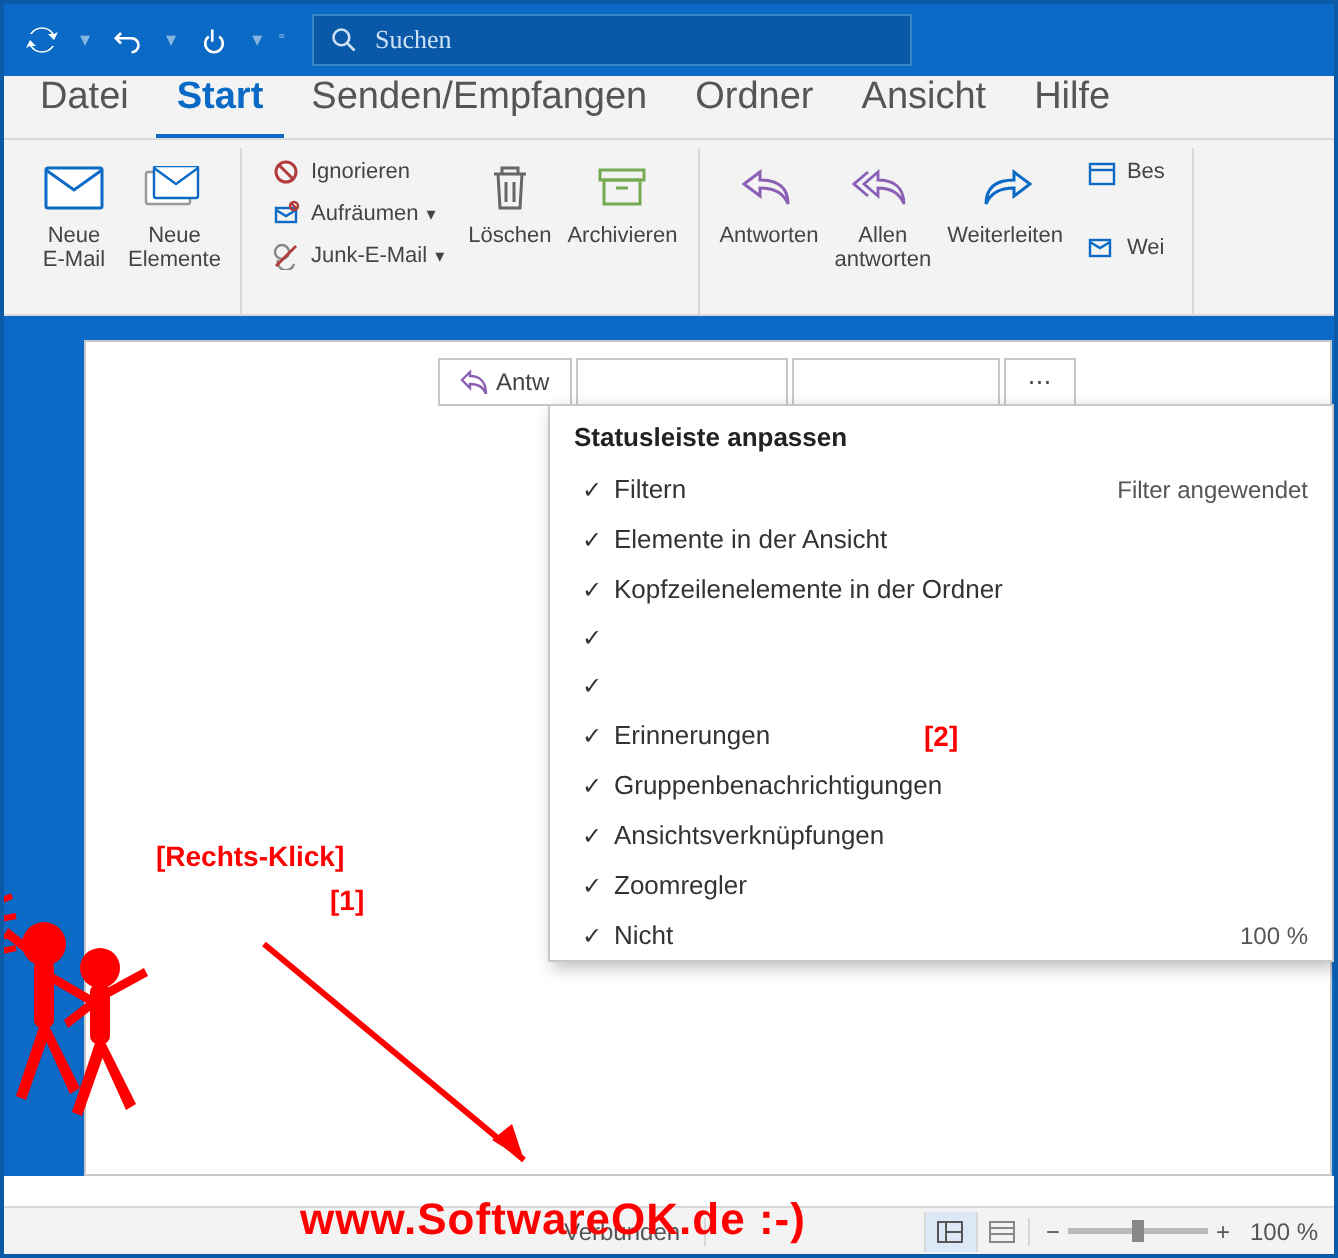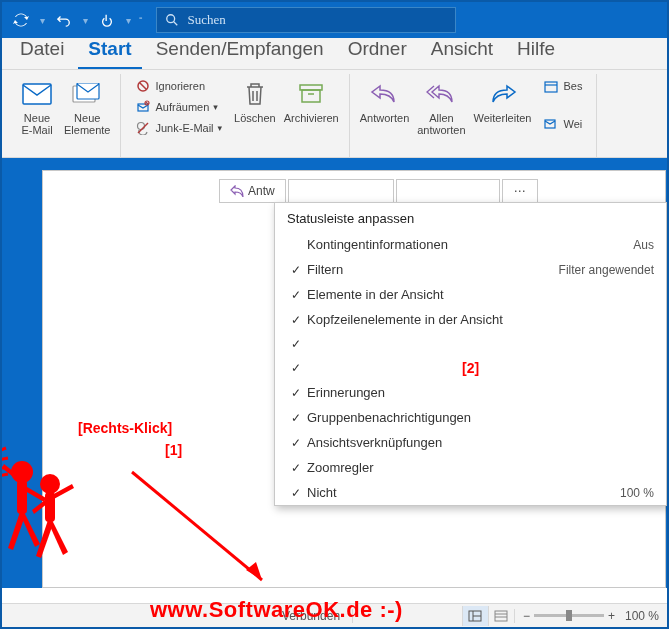--- a/index.html
+++ b/index.html
@@ -25,21 +25,21 @@
   .rrow { display: flex; align-items: center; gap: 4px; font-size: 11px; color: #444; padding: 2px 4px; cursor: pointer; white-space: nowrap; }
   .rrow .sico { width: 16px; height: 16px; display: inline-flex; align-items: center; justify-content: center; color: #b23b3b; }
 
   .content { position: relative; background: #0a6ac6; height: 430px; padding: 12px 0 0 40px; }
   .pane { background: #fff; height: 418px; border: 1px solid #c8c8c8; position: relative; margin-right: 0; width: 624px;}
   .pane-toolbar { position: absolute; top: 8px; left: 176px; display: flex; gap: 2px; justify-content: flex-end; }
   .pbtn { border: 1px solid #c8c8c8; background: #fff; padding: 4px 10px; font-size: 12px; display: flex; align-items: center; gap: 4px; cursor: pointer; color: #444; }
   .pbtn:last-child { width: 36px; justify-content: center; }
 
   .contextmenu { position: absolute; top: 200px; left: 272px; width: 393px; background: #fff; border: 1px solid #c8c8c8; box-shadow: 2px 3px 8px rgba(0,0,0,.25); z-index: 50; font-size: 13px; }
-  .cm-title { padding: 8px 12px 6px 12px; font-weight: 400; color: #222; }
+  .cm-title { padding: 8px 12px 6px 12px; font-weight: 700; color: #222; }
   .cm-item { display: flex; align-items: center; padding: 5px 12px 5px 10px; cursor: pointer; color: #333; }
   .cm-check { width: 22px; text-align: center; color: #333; font-size: 12px; }
   .cm-label { flex: 1; }
   .cm-right { color: #555; font-size: 12px; padding-left: 8px; }
 
   .statusbar { position: absolute; bottom: 0; left: 0; right: 0; height: 24px; background: #f3f3f3; border-top: 1px solid #d8d8d8; display: flex; align-items: center; font-size: 12px; color: #555; z-index: 40; }
   .statusbar .stxt { padding: 0 12px; border-right: 1px solid #d8d8d8; }
   .statusbar .spacer { flex: 1; }
   .viewbtn { width: 26px; height: 20px; display: flex; align-items: center; justify-content: center; border-left: 1px solid #d8d8d8; cursor: pointer; }
   .viewbtn.active { background: #dce8f5; }
@@ -241,37 +241,32 @@
       <div class="pbtn" style="width:104px"></div>
       <div class="pbtn">⋯</div>
     </div>
   </div>
 </div>
 
 <div class="contextmenu">
   <div class="cm-title">Statusleiste anpassen</div>
   <div id="cm-items">
       <div class="cm-item">
-        <span class="cm-check"></span>
-        <span class="cm-label">Kontingentinformationen</span>
-        <span class="cm-right">Aus</span>
-      </div>
-      <div class="cm-item">
         <span class="cm-check">✓</span>
         <span class="cm-label">Filtern</span>
         <span class="cm-right">Filter angewendet</span>
       </div>
       <div class="cm-item">
         <span class="cm-check">✓</span>
         <span class="cm-label">Elemente in der Ansicht</span>
         <span class="cm-right"></span>
       </div>
       <div class="cm-item">
         <span class="cm-check">✓</span>
-        <span class="cm-label">Kopfzeilenelemente in der Ansicht</span>
+        <span class="cm-label">Kopfzeilenelemente in der Ordner</span>
         <span class="cm-right"></span>
       </div>
       <div class="cm-item">
         <span class="cm-check">✓</span>
         <span class="cm-right"></span>
       </div>
       <div class="cm-item">
         <span class="cm-check">✓</span>
         <span class="cm-right"></span>
       </div>

